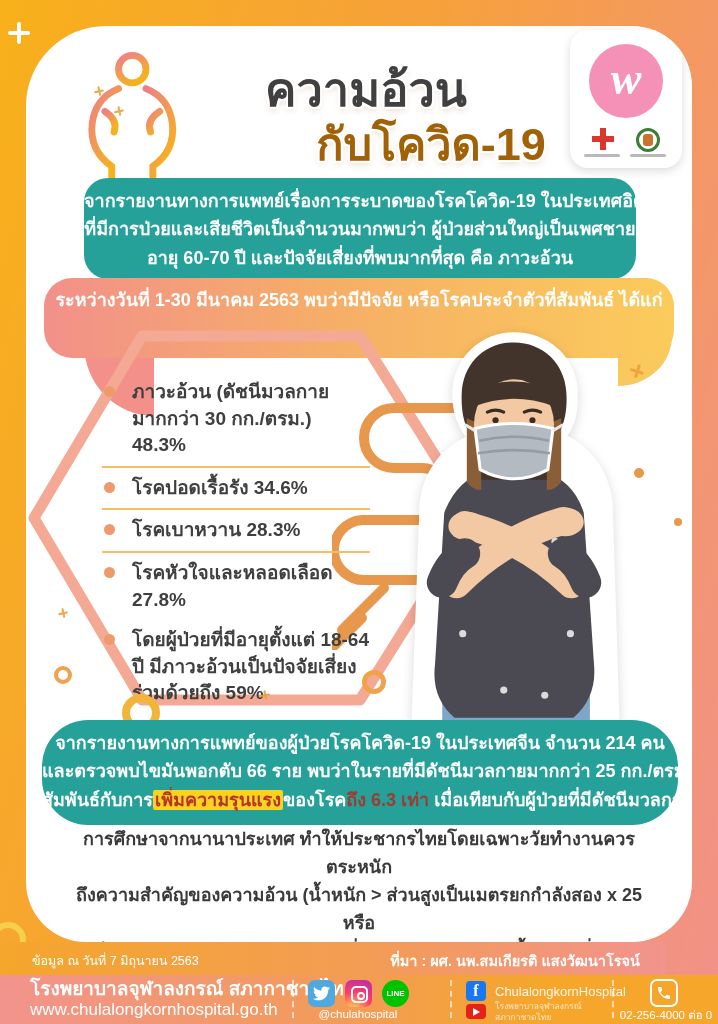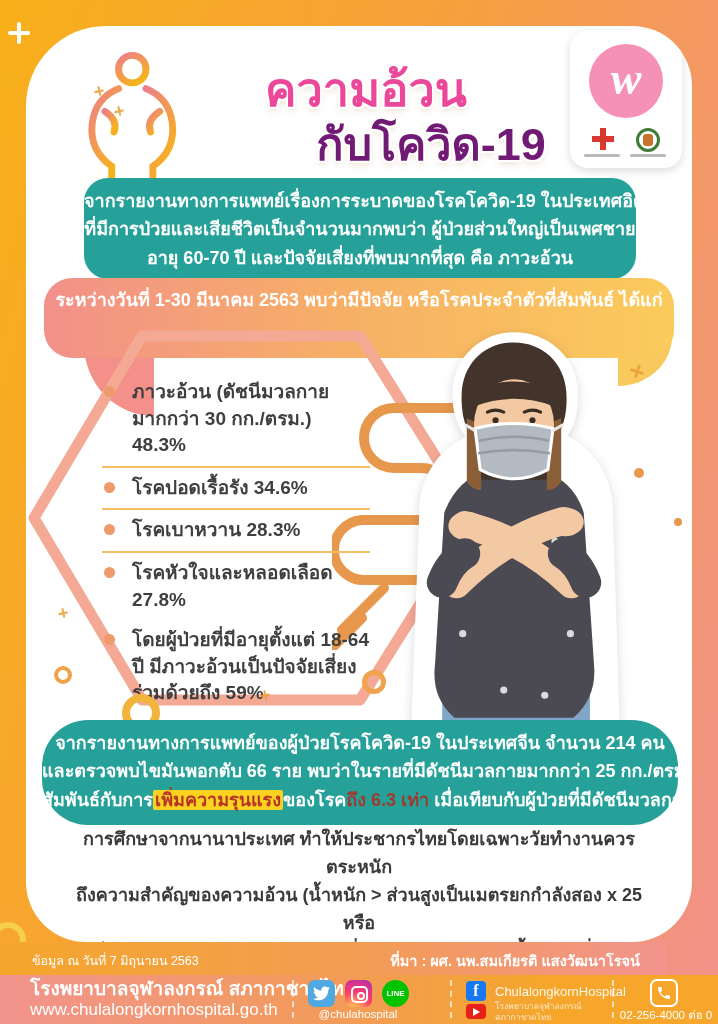--- a/index.html
+++ b/index.html
@@ -20,22 +20,22 @@
   .spark{width:14px;height:14px;transform:rotate(18deg);opacity:.9;}
   .spark::before,.spark::after{content:"";position:absolute;background:#E9A23B;border-radius:2px;}
   .spark::before{left:6px;top:0;width:3px;height:14px;}
   .spark::after{top:6px;left:0;width:14px;height:3px;}
   .spark.small{transform:scale(.7) rotate(-12deg);}
   .dot{border-radius:50%;background:#E8984C;}
   .ring{border-radius:50%;background:transparent;}
   
   .title{font-weight:bold;letter-spacing:0;
     text-shadow:-2px -2px 0 #fff,2px -2px 0 #fff,-2px 2px 0 #fff,2px 2px 0 #fff,0 4px 6px rgba(180,120,60,.25);}
-  .title-l1{left:160px;top:26px;width:360px;text-align:center;font-size:47px;color:#ec4899;}
-  .title-l2{left:225px;top:82px;width:360px;text-align:center;font-size:45px;color:#701a75;}
+  .title-l1{left:160px;top:26px;width:360px;text-align:center;font-size:47px;color:#404040;}
+  .title-l2{left:225px;top:82px;width:360px;text-align:center;font-size:45px;color:#a16207;}
   .logo-card{right:10px;top:4px;width:112px;height:138px;background:#fff;border-radius:18px;
              box-shadow:0 3px 10px rgba(0,0,0,.14);}
   .logo-pink{left:19px;top:14px;width:74px;height:74px;border-radius:50%;background:#F590B6;
              color:#fff;font:italic bold 46px "Liberation Serif","DejaVu Serif",serif;
              text-align:center;line-height:70px;}
   .mini-cross{left:22px;top:98px;width:22px;height:22px;}
   .mini-cross::before,.mini-cross::after{content:"";position:absolute;background:#D8382E;}
   .mini-cross::before{left:8px;top:0;width:6px;height:22px;}
   .mini-cross::after{top:8px;left:0;width:22px;height:6px;}
   .mini-em{left:66px;top:98px;width:18px;height:18px;border:3px solid #3E7D3A;border-radius:50%;}

